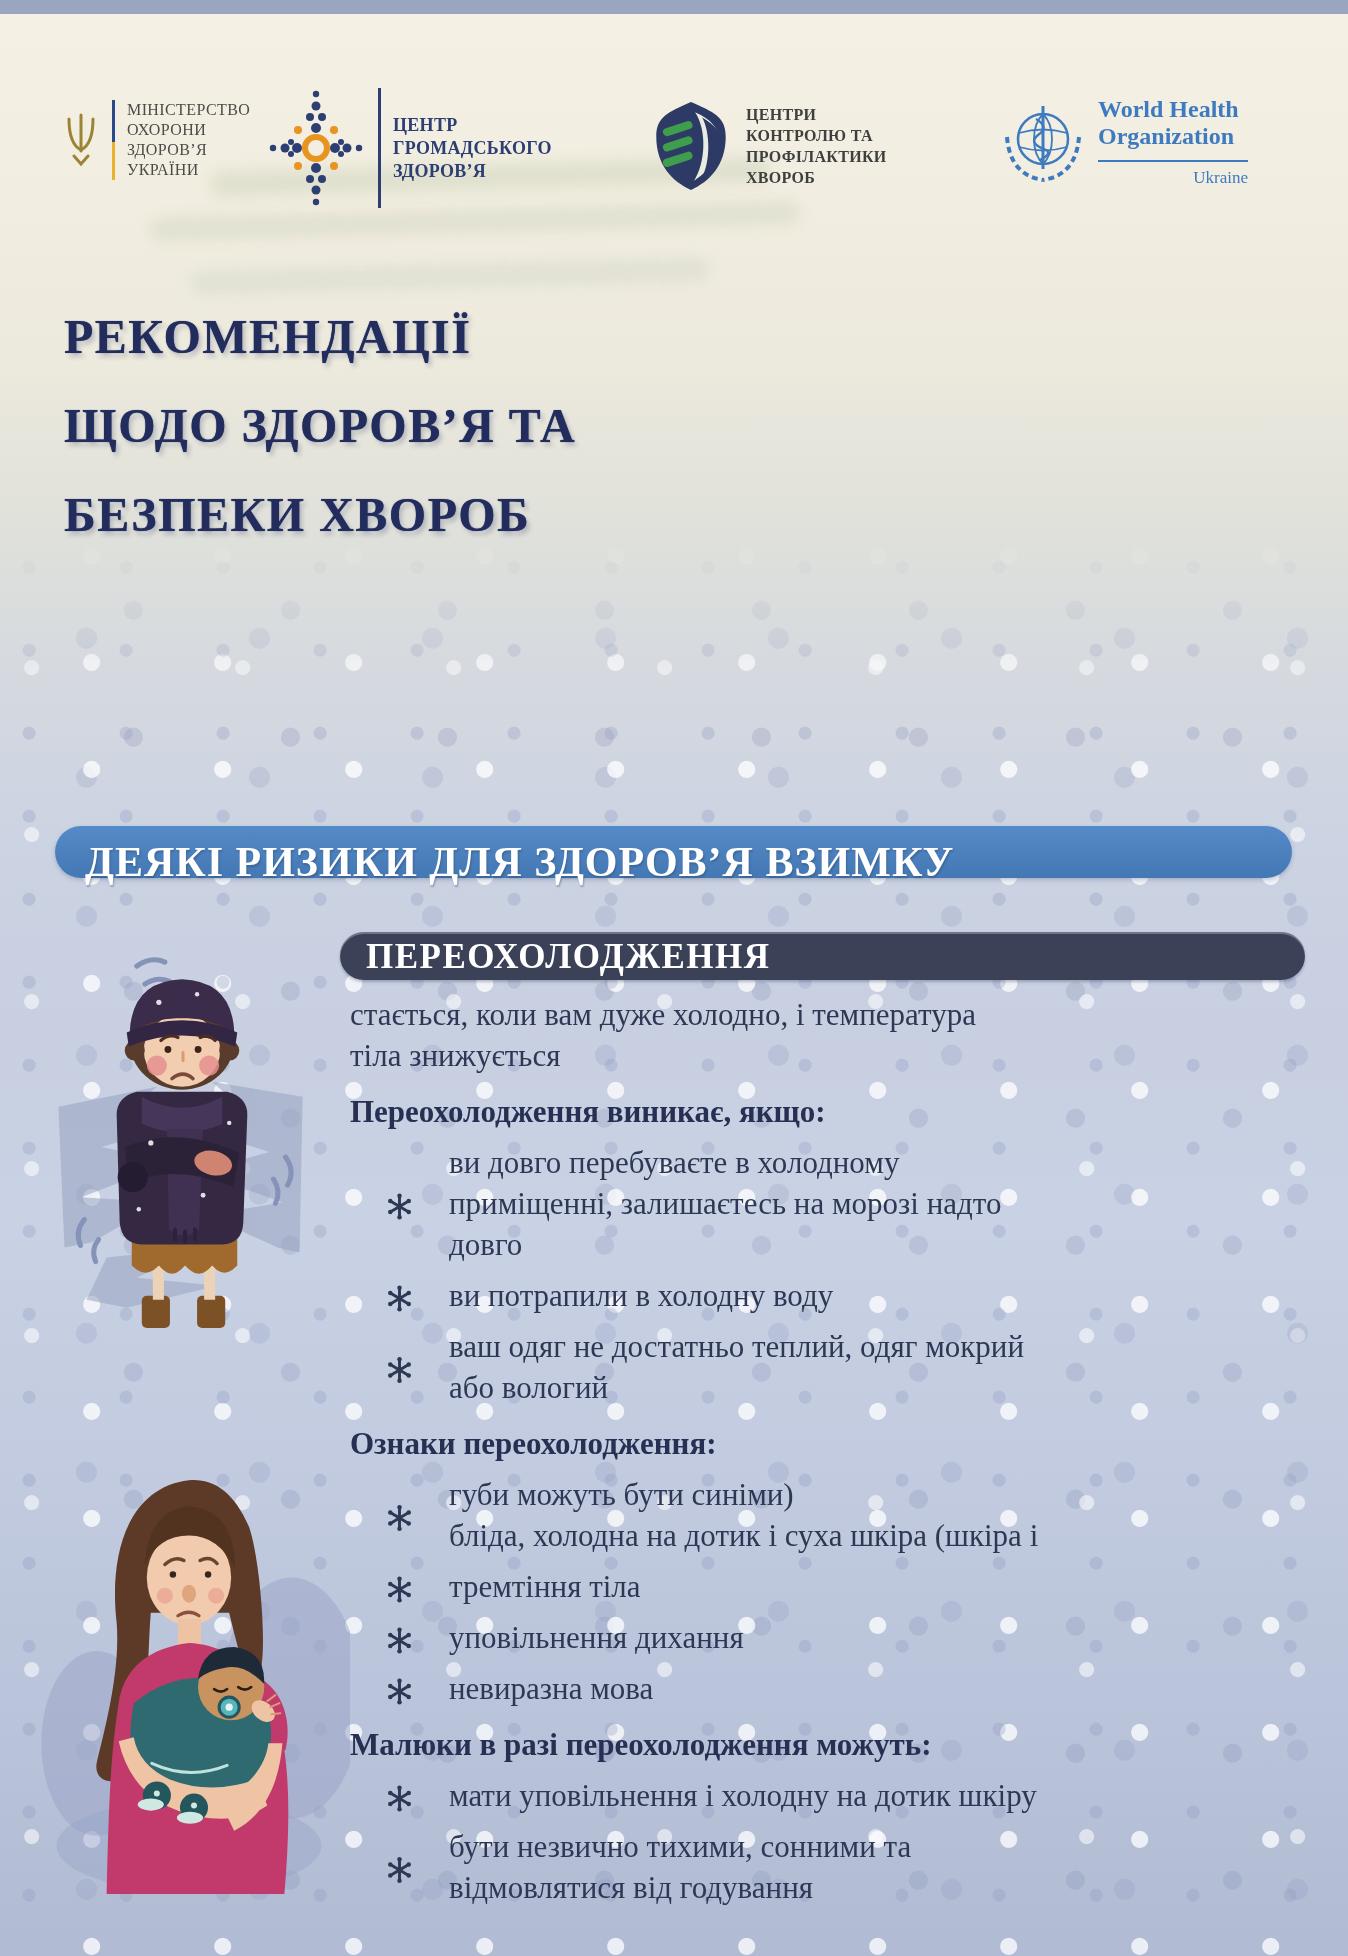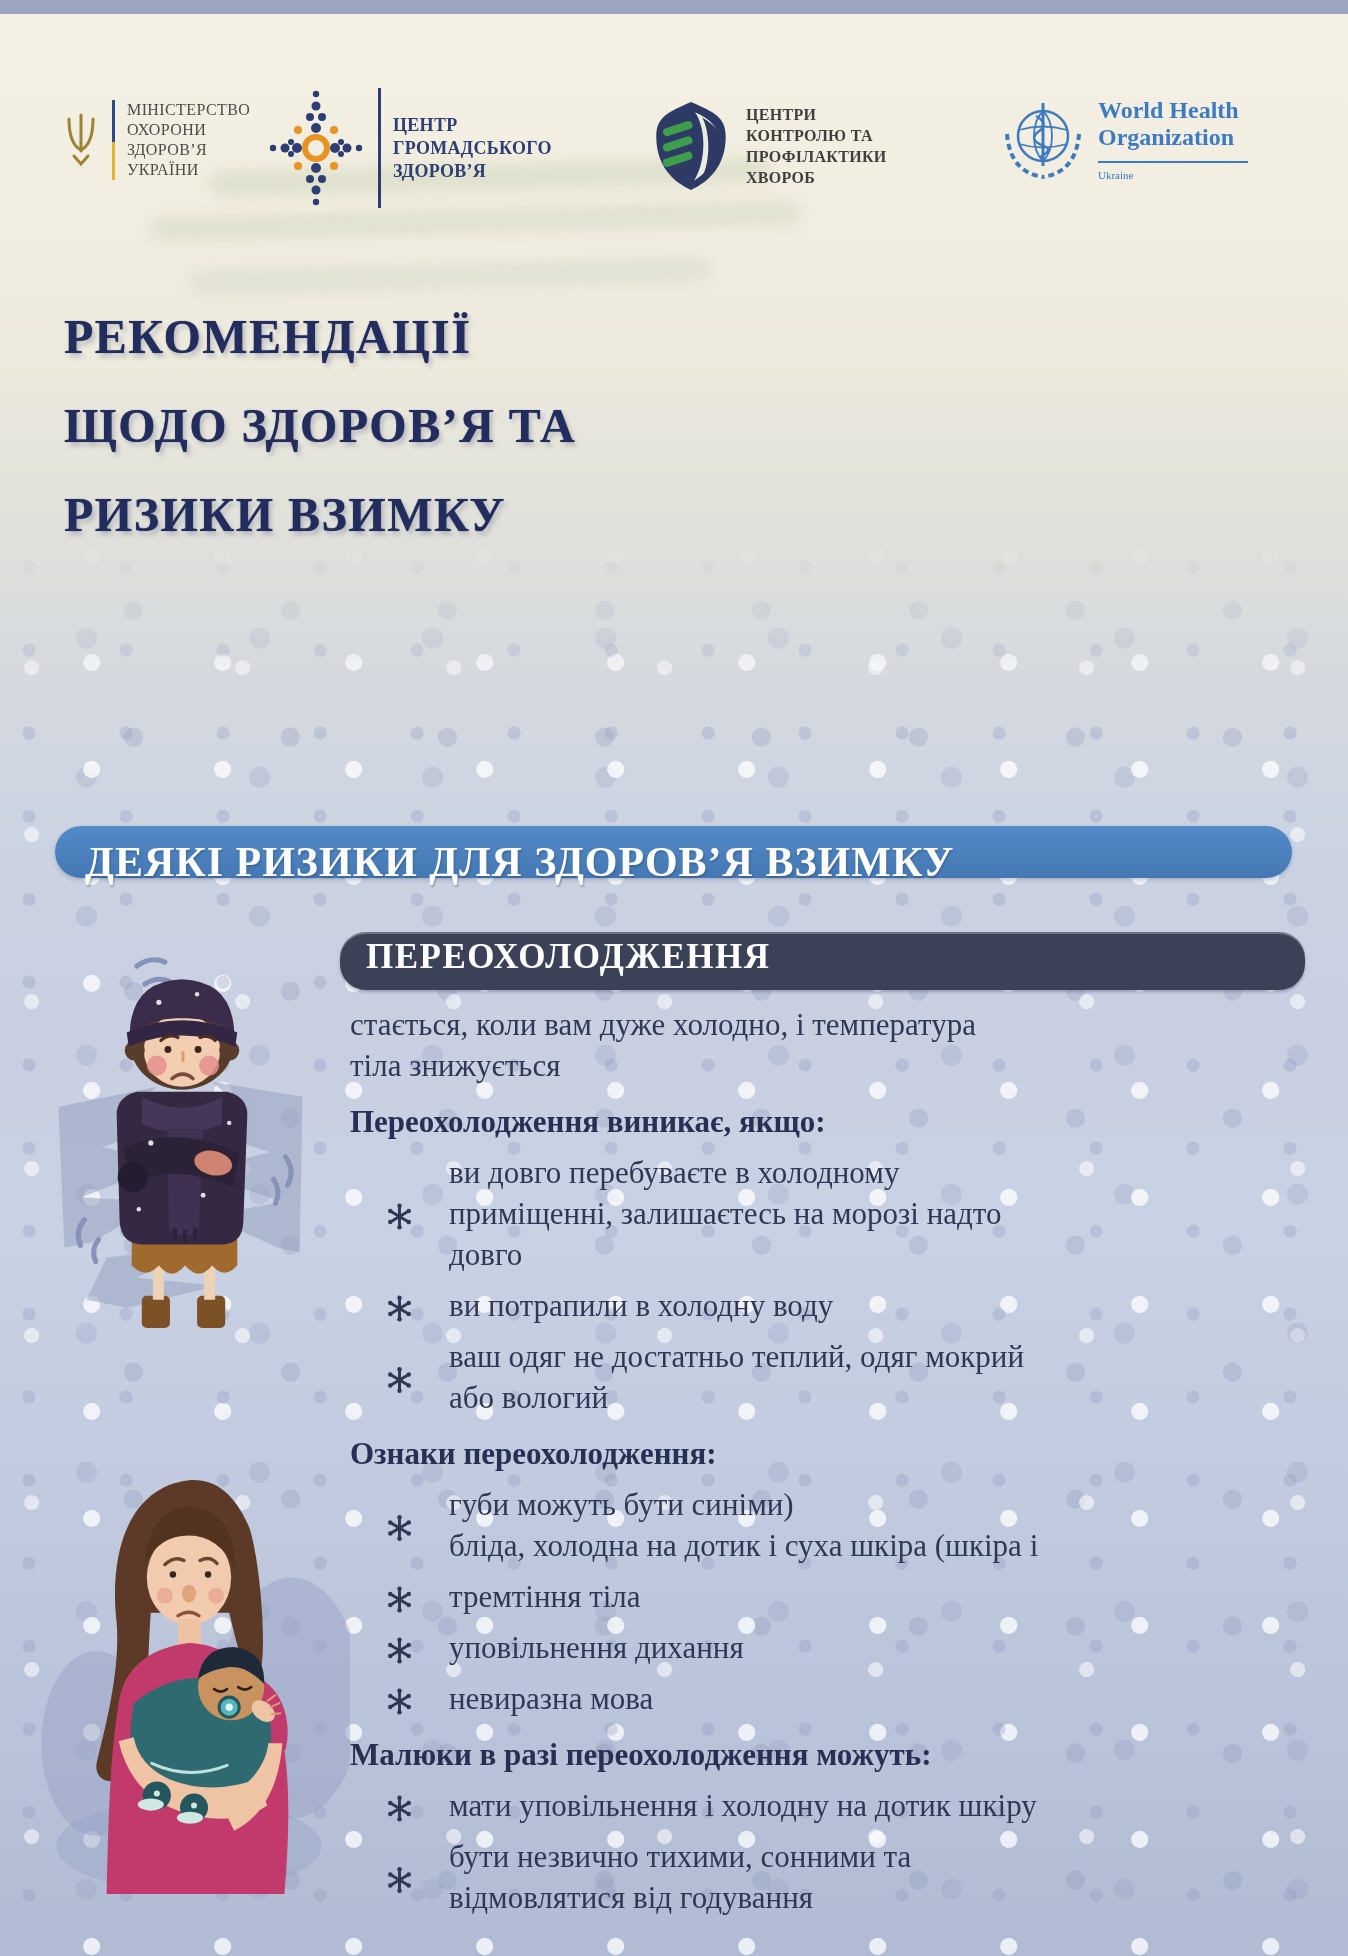--- a/index.html
+++ b/index.html
@@ -44,21 +44,21 @@
   .logo-moz .bar{background:linear-gradient(180deg,#2b4a8c 0 52%,#eab12d 52% 100%);}
   .logo-moz .txt{font-size:16px;line-height:20px;color:#4c4c48;font-weight:500;letter-spacing:.4px;}
   .logo-phc{left:266px;top:74px;}
   .logo-phc .bar{background:#2d3e73;}
   .logo-phc .txt{font-size:18px;line-height:23px;color:#2d3e73;font-weight:700;letter-spacing:.3px;}
   .logo-cdc{left:648px;top:84px;}
   .logo-cdc .txt{font-size:16px;line-height:21px;color:#3f3f3f;font-weight:700;letter-spacing:.3px;}
   .logo-who{left:1000px;top:82px;}
   .logo-who .txt{font-size:24px;line-height:27px;color:#3d7abf;font-weight:700;}
   .who-rule{width:150px;height:2px;background:#3d7abf;margin:10px 0 6px;}
-  .who-country{font-size:11px;color:#3d7abf;font-weight:400;}
+  .who-country{font-size:17px;color:#3d7abf;font-weight:400;text-align:right;}
 
   
   .title{
     position:absolute;left:64px;top:278px;width:1180px;
     font-size:48px;line-height:89px;font-weight:700;
     color:#222d5d;letter-spacing:1.5px;
     text-shadow:0 0 1px rgba(34,45,93,.9), 3px 4px 4px rgba(40,50,100,.22);
   }
 
   
@@ -71,21 +71,21 @@
     line-height:72px;padding-left:30px;box-sizing:border-box;
     text-shadow:1px 2px 2px rgba(40,60,90,.35);
   }
 
   
   .content{
     position:absolute;left:340px;top:918px;width:975px;
     color:#2e3854;font-size:31px;line-height:41px;
   }
   .banner-dark{
-    width:965px;height:58px;border-radius:26px;box-sizing:border-box;
+    width:965px;height:48px;border-radius:26px;box-sizing:border-box;
     background:#3b4156;
     box-shadow:inset 0 2px 0 rgba(255,255,255,.28), 0 2px 3px rgba(40,50,80,.3);
     color:#fff;font-weight:700;font-size:35px;letter-spacing:1.5px;
     line-height:50px;padding-left:26px;
   }
   .intro{margin:14px 0 0 10px;}
   .intro span{display:block;}
   h3.sub{
     margin:16px 0 10px 10px;font-size:31px;line-height:40px;
     font-weight:700;color:#273052;
@@ -202,21 +202,21 @@
         <div>Organization</div>
       </div>
       <div class="who-rule"></div>
       <div class="who-country">Ukraine</div>
     </div>
   </div>
 
   <div class="title">
     <div>РЕКОМЕНДАЦІЇ</div>
     <div>ЩОДО ЗДОРОВ’Я ТА</div>
-    <div>РИЗИКИ ВЗИМКУ</div>
+    <div>БЕЗПЕКИ ХВОРОБ</div>
   </div>
 
   <div class="banner-blue">ДЕЯКІ РИЗИКИ ДЛЯ ЗДОРОВ’Я ВЗИМКУ</div>
 
   <svg class="illus1" width="272" height="402" viewBox="0 0 270 400">
     <g fill="#98a2c0" opacity="0.55">
       <path d="M12 160 L110 140 L80 165 L140 175 L55 200 L125 215 L35 250 L115 255 L45 295 L18 300 Z"></path>
       <path d="M255 150 L165 135 L198 165 L145 180 L222 205 L150 225 L235 255 L160 268 L230 300 L252 305 Z"></path>
       <path d="M60 310 L150 300 L90 330 L170 338 L80 360 L40 352 Z"></path>
     </g>

